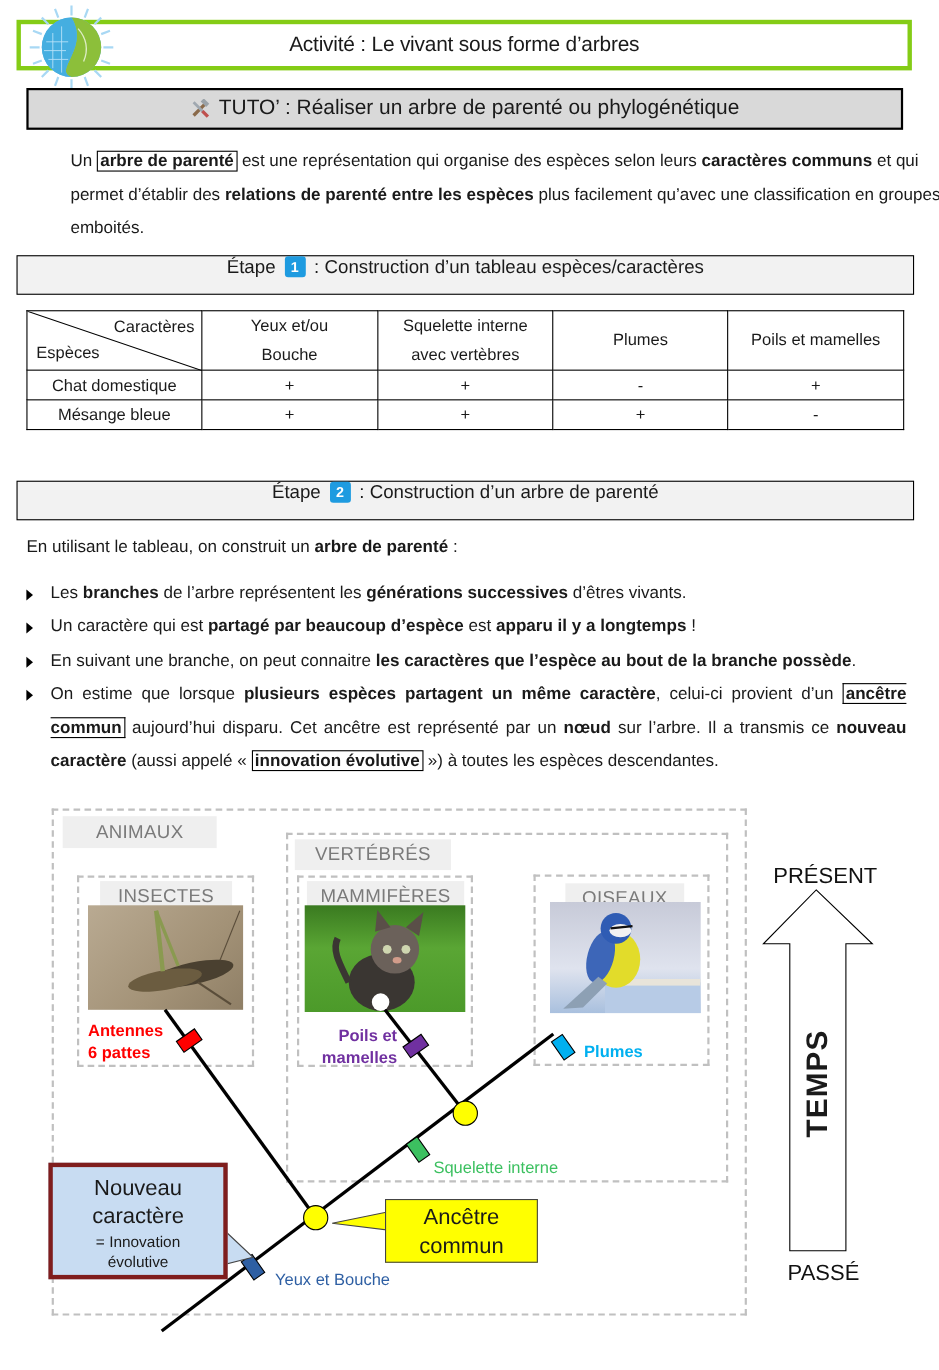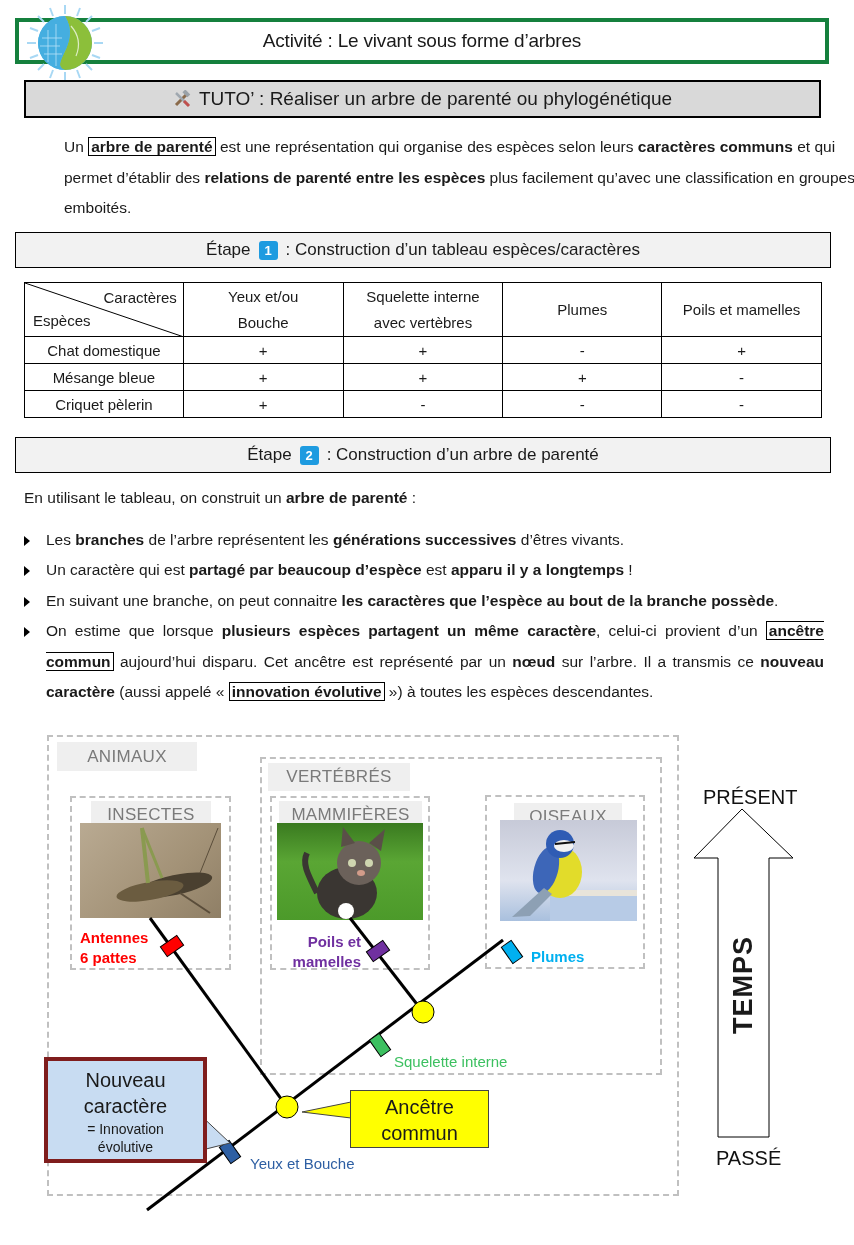--- a/index.html
+++ b/index.html
@@ -1,29 +1,29 @@
 <!DOCTYPE html>
 <html><head>
 <meta charset="utf-8">
 <style>
   * { box-sizing: border-box; margin: 0; padding: 0; }
   body { width: 854px; height: 1245px; background: #ffffff; position: relative; overflow: hidden;
          font-family: "Liberation Sans", sans-serif; color: #1a1a1a; }
   .abs { position: absolute; }
-  .title-box { left: 15px; top: 18px; width: 814px; height: 46px; border: 4px solid #15803d; background:#fff;
+  .title-box { left: 15px; top: 18px; width: 814px; height: 46px; border: 4px solid #84cc16; background:#fff;
                display:flex; align-items:center; justify-content:center; font-size: 19px; letter-spacing: -0.2px; }
   .logo { left: 26px; top: 4px; width: 78px; height: 78px; }
   .tuto-box { left: 24px; top: 80px; width: 797px; height: 38px; border: 2px solid #000; background: #d9d9d9;
               display:flex; align-items:center; justify-content:center; font-size: 19px; }
   .tuto-box .tool { margin-right: 8px; display:inline-block; width:18px; height:18px; }
   .para { left: 24px; width: 800px; font-size: 15.5px; line-height: 30.5px; }
   .para b { font-weight: bold; }
   .boxed { border: 1px solid #000; padding: 0 2px; }
   .step-bar { left: 15px; width: 816px; height: 36px; border: 1px solid #000; background: #f2f2f2;
-              display:flex; align-items:center; justify-content:center; font-size: 17px; }
+              display:flex; justify-content:center; font-size: 17px; }
   .num-badge { display:inline-block; width: 19px; height: 19px; background: #1e9be0; color: #fff; border-radius: 3px;
                font-size: 13px; font-weight: bold; text-align:center; line-height: 19px; margin: 0 8px; }
   table.chars { position:absolute; left: 24px; top: 282px; width: 798px; border-collapse: collapse; font-size: 15px; }
   table.chars td, table.chars th { border: 1px solid #000; text-align:center; font-weight: normal; }
   table.chars th { height: 54px; line-height: 26px; }
   table.chars td { height: 27px; margin-left: 34px; }
   .diag-cell { position: relative; width: 159px; padding:0 !important; }
   .diag-cell .top { position:absolute; right: 6px; top: 2px; }
   .diag-cell .bot { position:absolute; left: 8px; bottom: 2px; text-align: center; }
   .diag-cell svg { position:absolute; left:0; top:0; }
@@ -127,27 +127,20 @@
     <td>-</td>
     <td>+</td>
   </tr>
   <tr>
     <td>Mésange bleue</td>
     <td>+</td>
     <td>+</td>
     <td>+</td>
     <td>-</td>
   </tr>
-  <tr>
-    <td>Criquet pèlerin</td>
-    <td>+</td>
-    <td>-</td>
-    <td>-</td>
-    <td>-</td>
-  </tr>
 </tbody>
   </table>
 
 <div class="abs step-bar" style="top:437px;">
   <span>Étape</span>
   <span class="num-badge">2</span>
   <span>: Construction d’un arbre de parenté</span>
 </div>
 
 <div class="abs para" style="top:483px;">

